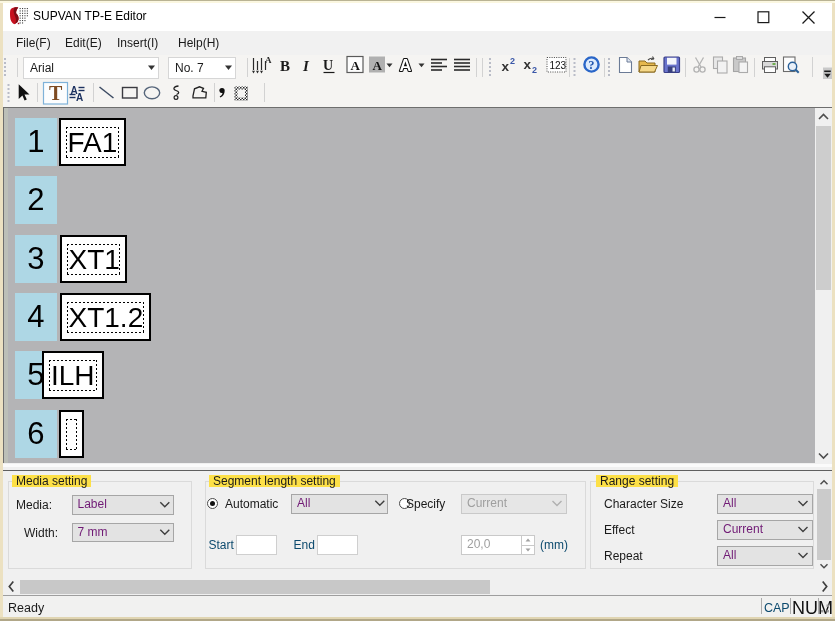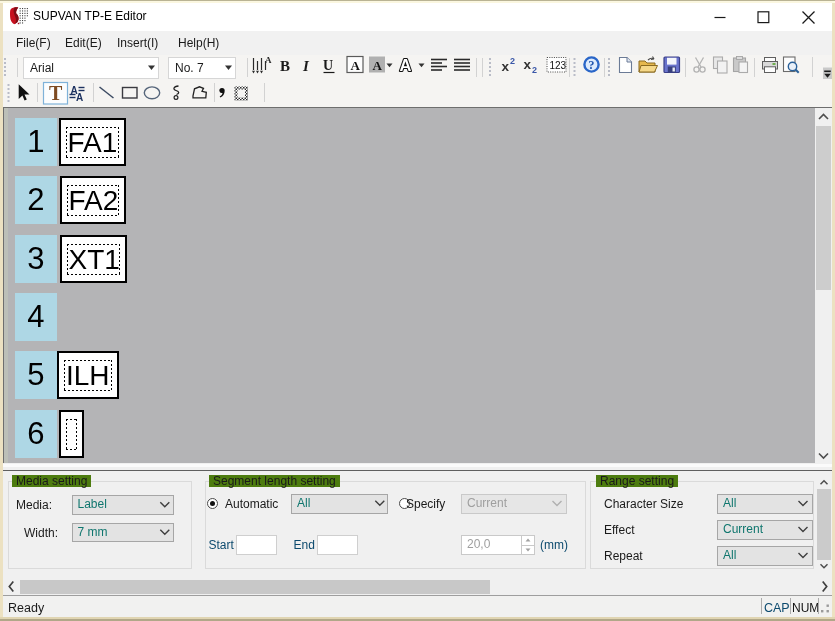--- a/index.html
+++ b/index.html
@@ -1,21 +1,21 @@
 <!DOCTYPE html>
 <html><head><meta charset="utf-8"><style>
 *{margin:0;padding:0;box-sizing:border-box}
 html,body{width:835px;height:621px;overflow:hidden}
 #w{position:relative;width:835px;height:621px;background:#f0f0f0;font-family:"Liberation Sans",sans-serif;color:#1a1a1a}
 .a{position:absolute}
-.combo{position:absolute;background:#e3e3e3;border:1px solid #a6a6a6;font-size:12px;color:#0f766e;line-height:17.5px;padding-left:5px;height:19.5px}
+.combo{position:absolute;background:#e3e3e3;border:1px solid #a6a6a6;font-size:12px;color:#701a75;line-height:17.5px;padding-left:5px;height:19.5px}
 .dis{background:#e6e6e6;border-color:#c9c9c9;color:#9f9f9f}
 .tbx{position:absolute;background:#fff;border:1px solid #cfcfcf;height:19.5px}
 .gb{position:absolute;border:1px solid #dadada}
-.gl{position:absolute;background:#4d7c0f;font-size:12px;line-height:12px;padding:0 4px;white-space:nowrap}
+.gl{position:absolute;background:#fde047;font-size:12px;line-height:12px;padding:0 4px;white-space:nowrap}
 .lb{position:absolute;font-size:12px;line-height:13px;white-space:nowrap}
 .gray{color:#0c4a6e}
 .sep{position:absolute;width:1px;background:#d2d2d2}
 .box{position:absolute;background:#fff;border:2px solid #000000}
 .bin{position:absolute;left:4px;right:4px;top:6px;bottom:5px;border:1px solid transparent;background-image:repeating-linear-gradient(90deg,#000 0 2px,rgba(0,0,0,0) 2px 4px),repeating-linear-gradient(90deg,#000 0 2px,rgba(0,0,0,0) 2px 4px),repeating-linear-gradient(180deg,#000 0 2px,rgba(0,0,0,0) 2px 4px),repeating-linear-gradient(180deg,#000 0 2px,rgba(0,0,0,0) 2px 4px);background-repeat:no-repeat;background-position:left top,left bottom,left top,right top;background-size:100% 1px,100% 1px,1px 100%,1px 100%;font-size:28px;line-height:32px;padding-left:2px;white-space:nowrap;color:#000;overflow:hidden}
 .num{position:absolute;left:14.5px;width:42.5px;height:48px;background:#aed7e5;font-size:31px;text-align:center;line-height:47px;color:#000}
 .radio{position:absolute;width:11px;height:11px;border:1px solid #4a4a4a;border-radius:50%;background:#fff}
 .rdot{position:absolute;left:2px;top:2px;width:5px;height:5px;border-radius:50%;background:#111}
 .mi{position:absolute;top:0;height:24px;line-height:24px;font-size:12px}
 </style></head><body>
@@ -64,27 +64,27 @@
 
 <div class="num" style="top:117.8px">1</div>
 <div class="num" style="top:176.2px">2</div>
 <div class="num" style="top:234.5px">3</div>
 <div class="num" style="top:292.8px">4</div>
 <div class="num" style="top:351.2px">5</div>
 <div class="num" style="top:409.5px">6</div>
 <div class="box" style="left:58.5px;top:117.8px;width:67.5px;height:48.2px">
       <div class="bin">FA1</div>
     </div>
-<div class="box" style="left:59.5px;top:176.2px;width:66px;height:48px">
-      <div class="bin">FA2</div>
-    </div>
 <div class="box" style="left:59.5px;top:234.5px;width:67.5px;height:48px">
       <div class="bin">XT1</div>
     </div>
-<div class="box" style="left:57px;top:351.2px;width:62px;height:47.5px">
+<div class="box" style="left:59.5px;top:292.8px;width:91.5px;height:48px">
+      <div class="bin">XT1.2</div>
+    </div>
+<div class="box" style="left:42px;top:351.2px;width:62px;height:47.5px">
       <div class="bin">ILH</div>
     </div>
 <div class="box" style="left:59px;top:409.5px;width:25px;height:48px">
       <div class="bin"></div>
     </div>
 
 <div class="a" style="left:3px;top:463.5px;width:829px;height:6.3px;background:#fbfbfb"></div>
 
 <div class="a" style="left:3px;top:467px;width:829px;height:112px;background:#f0f0f0"></div>
 <div class="a" style="left:3px;top:469.8px;width:829px;height:1.4px;background:#5f5f5f"></div>
@@ -129,21 +129,21 @@
 
 <div class="a" style="left:3px;top:579px;width:829px;height:15.5px;background:#f0f0f0"></div>
 <div class="a" style="left:20px;top:579.5px;width:470px;height:14.5px;background:#c8c8c8"></div>
 
 <div class="a" style="left:3px;top:594.6px;width:829px;height:1.2px;background:#9e9e9e"></div>
 <div class="a" style="left:3px;top:596px;width:829px;height:21px;background:#f1f1f0"></div>
 <div class="lb" style="left:8px;top:602px;font-size:12.5px">Ready</div>
 <div class="a" style="left:760.5px;top:598px;width:1px;height:16px;background:#ababab"></div>
 <div class="lb gray" style="left:764px;top:602px;font-size:12.5px">CAP</div>
 <div class="a" style="left:789.5px;top:598px;width:1px;height:16px;background:#ababab"></div>
-<div class="lb" style="left:792px;top:602px;font-size:12px;color:#111">NUM</div>
+<div class="lb" style="left:792px;top:602px;font-size:18px;color:#111">NUM</div>
 <div class="a" style="left:818px;top:598px;width:1px;height:16px;background:#ababab"></div>
 
 <svg class="a" style="left:0;top:0" width="835" height="621" viewBox="0 0 835 621" fill="none">
 
 <path d="M10.3,10 C11.5,7.4 15,6.7 18.3,7.6 C16.9,9.3 16,11.2 16.1,13.2 C18.6,15.4 19.3,18.6 18,21 C17.2,22.7 15.7,23.8 14.2,24.2 C11.6,23 10.3,20.4 10.1,16.8 C10,14.2 9.9,11.9 10.3,10 Z" fill="#c6101f"></path>
 <path d="M14.6,7.3 C15.9,7 17.2,7.2 18.3,7.6 C16.9,9.3 16,11.2 16.1,13.2 C18.6,15.4 19.3,18.6 18,21 C17.3,22.3 16.2,23.3 15,23.9 C16.4,21.1 16.2,18 14.6,15.2 C13.4,13 13.2,9.7 14.6,7.3 Z" fill="#7e0d16"></path>
 <g fill="#3c3c3c">
 <rect x="19.6" y="8" width="1.1" height="1.1"></rect>
         <rect x="22" y="8" width="1.1" height="1.1"></rect>
         <rect x="24.4" y="8" width="1.1" height="1.1"></rect>

